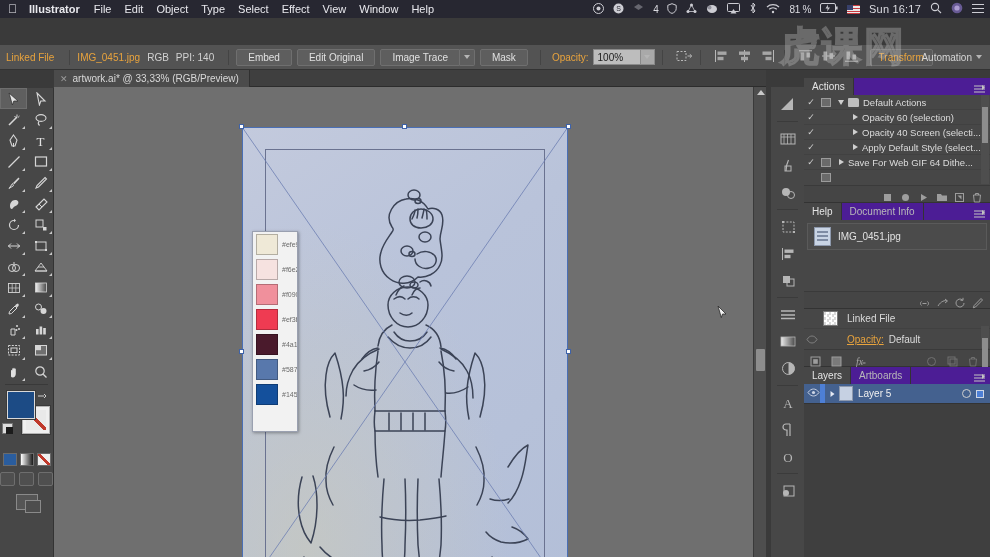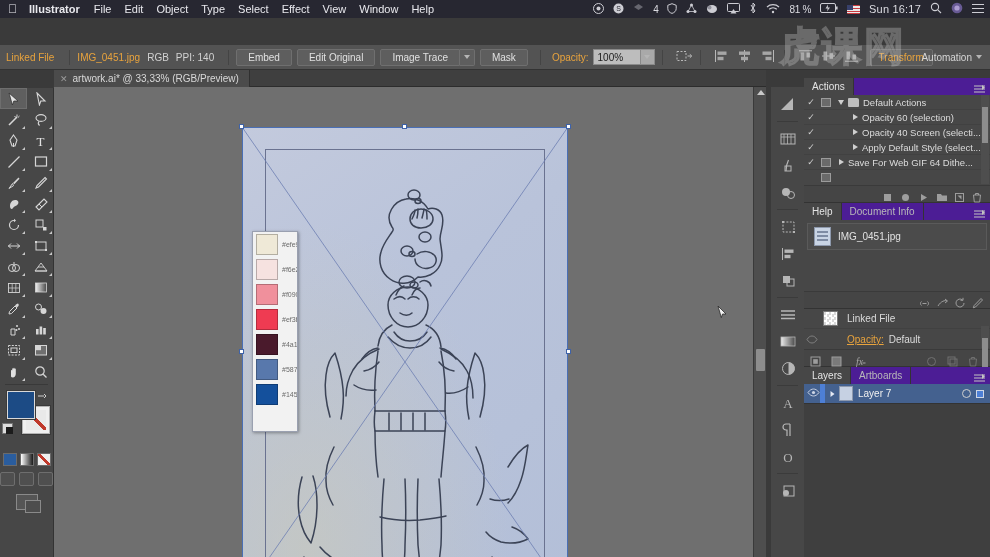--- a/index.html
+++ b/index.html
@@ -1104,21 +1104,21 @@
                 <circle cx="6.5" cy="4.5" r="1.6" fill="#cfd7e6"></circle>
               </svg>
           </span>
           <span class="lycolor"></span>
           <span class="lyarrow">
             <svg width="7" height="8" viewBox="0 0 7 8">
                 <path d="M1.5 1 5.5 4 1.5 7z" fill="#e4e9f4"></path>
               </svg>
           </span>
           <span class="lythumb"></span>
-          <span>Layer 7</span>
+          <span>Layer 5</span>
           <span class="lyright">
             <span class="lycircle"></span>
             <span class="lysq"></span>
           </span>
         </div>
       </div>
     </div>
 
   </div>
 </div>

